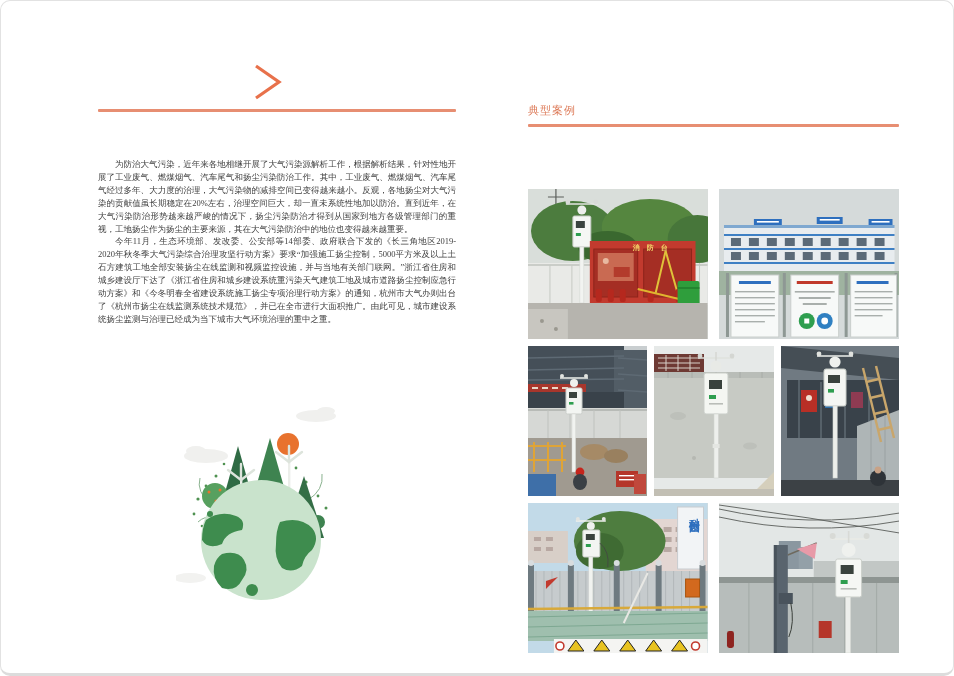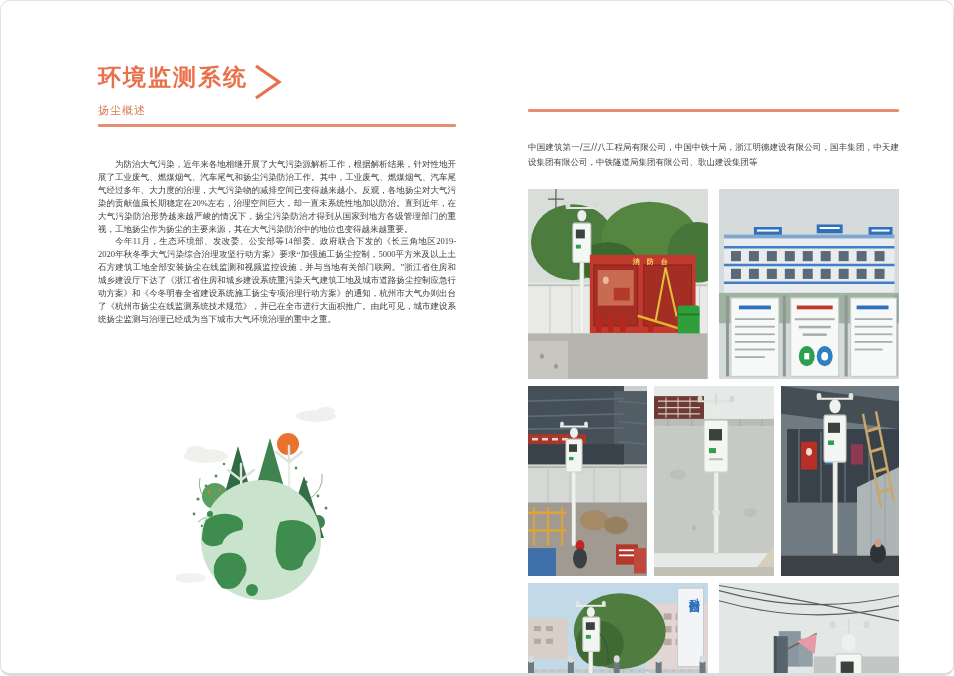--- a/index.html
+++ b/index.html
@@ -25,61 +25,59 @@
     font-size:8.5px;line-height:12.9px;color:#3e3e3e;text-align:justify;font-family:Liberation Serif, serif;
   }
   .paras p{margin:0;text-indent:2em;}
   .clients{
     position:absolute;left:527px;top:139px;width:371px;margin:0;
     font-size:8.5px;line-height:15px;color:#3e3e3e;text-align:justify;
   }
   .illustration{position:absolute;left:175px;top:403px;width:170px;height:198px;}
   .photo-grid{position:absolute;left:527px;top:188px;width:371px;}
   .photo-row{display:flex;margin-bottom:7px;}
-  .photo{position:relative;height:190px;overflow:hidden;background:#d8dcda;}
+  .photo{position:relative;height:150px;overflow:hidden;background:#d8dcda;}
   .photo svg{display:block;width:100%;height:100%;}
   .w-big{width:180px;}
   .w-small{width:119px;}
   .gap-big{margin-right:11px;}
   .gap-small{margin-right:7px;}
   .overlay-fire{
     position:absolute;left:40%;top:36%;width:60%;text-align:center;
     color:#f2d468;font-size:7px;letter-spacing:7px;font-weight:bold;pointer-events:none;
   }
   .overlay-park{
     position:absolute;right:7px;top:6px;
     writing-mode:vertical-rl;color:#2e6fbe;font-size:11px;font-weight:bold;
     letter-spacing:2px;pointer-events:none;
   }
 </style>
 </head>
 <body>
 
 <div class="page">
 
-  <h1 class="page-title">环境监测系统</h1>
   <svg class="title-chevron" viewBox="0 0 30 36">
     <polyline points="3,2 26,18 3,34" fill="none" stroke="#e8714b" stroke-width="3.2"></polyline>
   </svg>
 
   <div class="section-head head-left">
-    <span class="label">扬尘概述</span>
     <div class="rule"></div>
   </div>
 
   <div class="section-head head-right">
+    <span class="label">典型案例</span>
     <div class="rule"></div>
   </div>
 
   <div class="paras">
     <p>为防治大气污染，近年来各地相继开展了大气污染源解析工作，根据解析结果，针对性地开展了工业废气、燃煤烟气、汽车尾气和扬尘污染防治工作。其中，工业废气、燃煤烟气、汽车尾气经过多年、大力度的治理，大气污染物的减排空间已变得越来越小。反观，各地扬尘对大气污染的贡献值虽长期稳定在20%左右，治理空间巨大，却一直未系统性地加以防治。直到近年，在大气污染防治形势越来越严峻的情况下，扬尘污染防治才得到从国家到地方各级管理部门的重视，工地扬尘作为扬尘的主要来源，其在大气污染防治中的地位也变得越来越重要。</p>
     <p>今年11月，生态环境部、发改委、公安部等14部委、政府联合下发的《长三角地区2019-2020年秋冬季大气污染综合治理攻坚行动方案》要求“加强施工扬尘控制，5000平方米及以上土石方建筑工地全部安装扬尘在线监测和视频监控设施，并与当地有关部门联网。”浙江省住房和城乡建设厅下达了《浙江省住房和城乡建设系统重污染天气建筑工地及城市道路扬尘控制应急行动方案》和《今冬明春全省建设系统施工扬尘专项治理行动方案》的通知，杭州市大气办则出台了《杭州市扬尘在线监测系统技术规范》，并已在全市进行大面积推广。由此可见，城市建设系统扬尘监测与治理已经成为当下城市大气环境治理的重中之重。</p>
   </div>
 
-  <p class="clients">中国建筑第一/三//八工程局有限公司，中国中铁十局，浙江明德建设有限公司，国丰集团，中天建设集团有限公司，中铁隧道局集团有限公司、歌山建设集团等</p>
 
   <svg class="illustration" viewBox="0 0 170 198">
     <g>
       <ellipse cx="30" cy="52" rx="22" ry="7" fill="#f0f0ee"></ellipse>
         <ellipse cx="20" cy="47" rx="10" ry="5" fill="#f0f0ee"></ellipse>
       <ellipse cx="140" cy="12" rx="20" ry="6" fill="#f0f0ee"></ellipse>
         <ellipse cx="150" cy="7" rx="9" ry="4" fill="#f0f0ee"></ellipse>
       <ellipse cx="14" cy="174" rx="16" ry="5" fill="#f2f2f0"></ellipse>
     </g>
     <circle cx="112" cy="40" r="11" fill="#e8722e"></circle>

